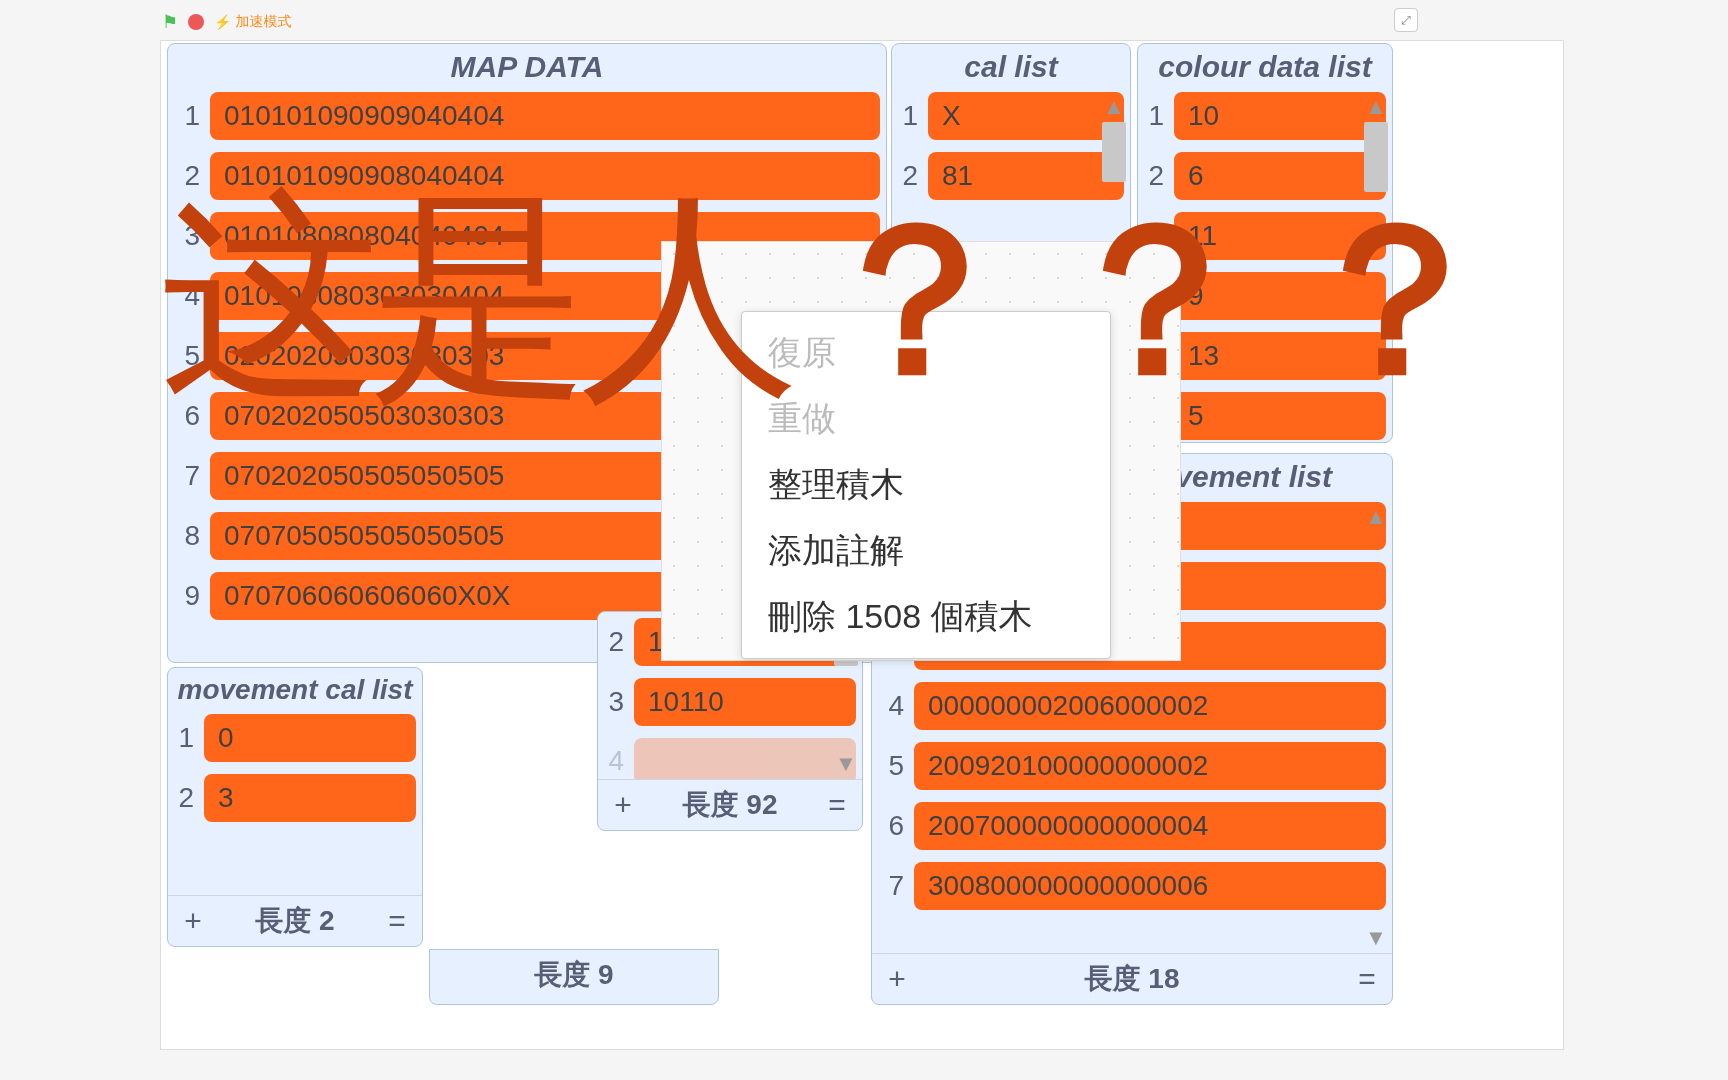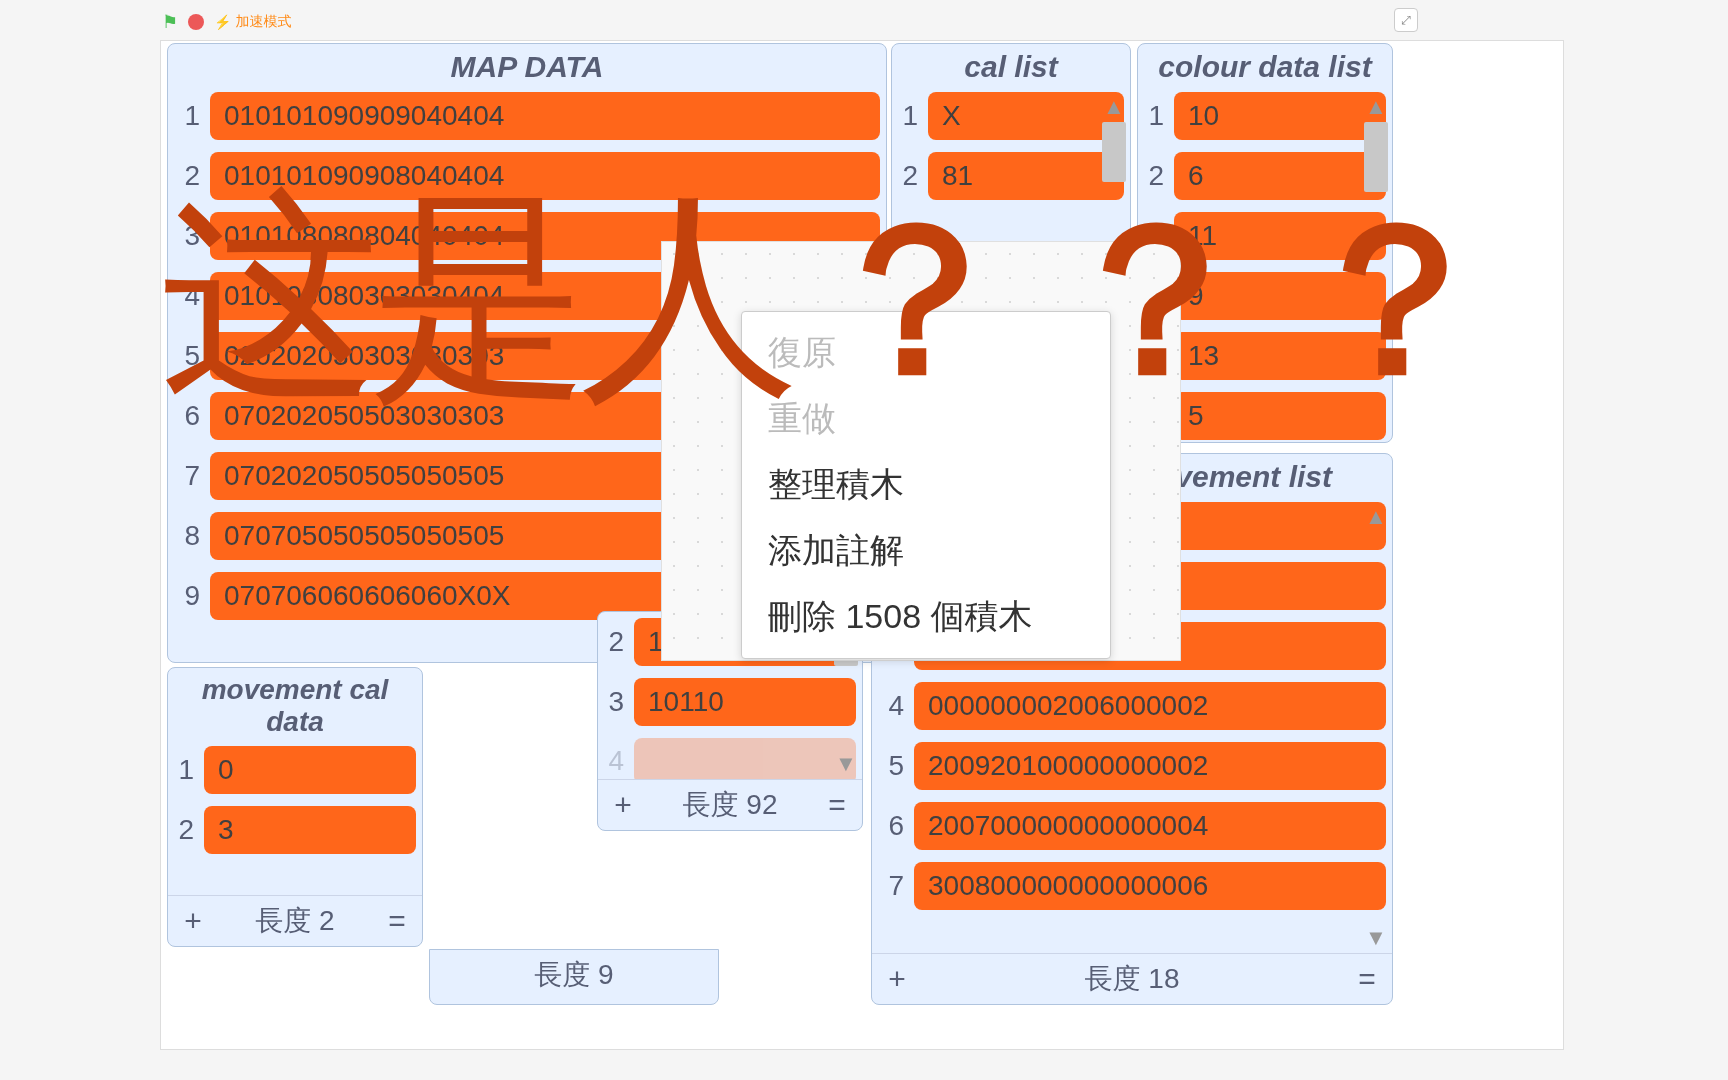--- a/index.html
+++ b/index.html
@@ -109,21 +109,21 @@
     font-size: 28px;
     color: #575e75;
     border-top: 1px solid #ccd5e8;
   }
   .footer-plus, .footer-eq {
     font-size: 30px;
     color: #575e75;
     width: 30px;
     text-align: center;
   }
-  .footer-length { flex: 1; text-align: center; font-weight: 400; }
+  .footer-length { flex: 1; text-align: center; font-weight: 700; }
 
   
   .scroll-track {
     position: absolute;
     right: 2px;
     top: 4px;
     width: 28px;
     bottom: 4px;
     display: flex;
     flex-direction: column;
@@ -298,21 +298,21 @@
           <div class="row-value">5</div>
         </div>
       <div class="scroll-track">
         <div class="scroll-arrow">▲</div>
         <div class="scroll-thumb" style="height:70px; margin-top:4px;"></div>
       </div>
     </div>
   </div>
 
   <div class="list-monitor" style="left:6px; top:626px; width:256px; height:280px;">
-    <div class="list-title" style="font-size:28px;">movement cal data</div>
+    <div class="list-title" style="font-size:28px;">movement cal list</div>
     <div class="list-body">
       <div class="list-row">
           <div class="row-index narrow">1</div>
           <div class="row-value">0</div>
         </div>
       <div class="list-row">
           <div class="row-index narrow">2</div>
           <div class="row-value">3</div>
         </div>
     </div>

